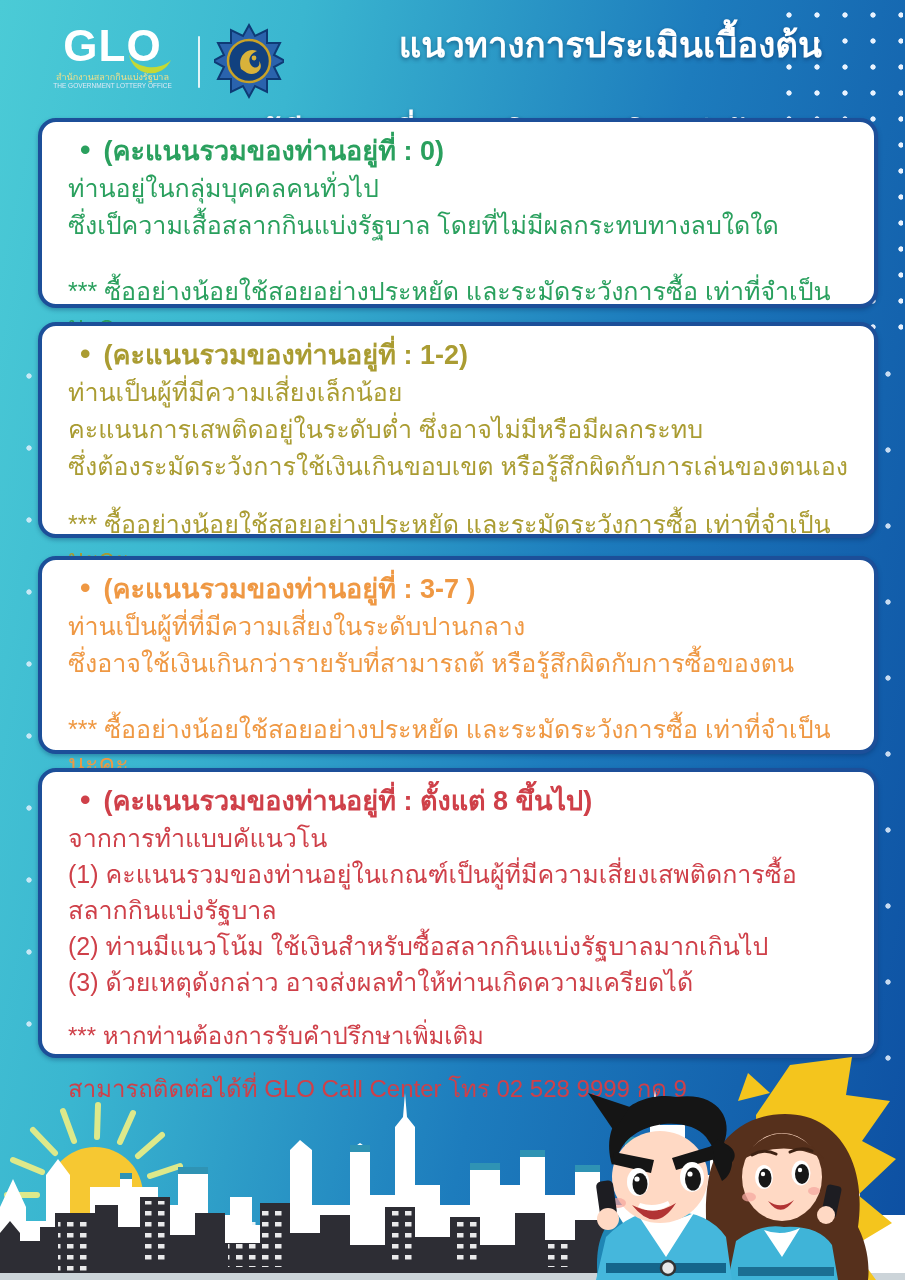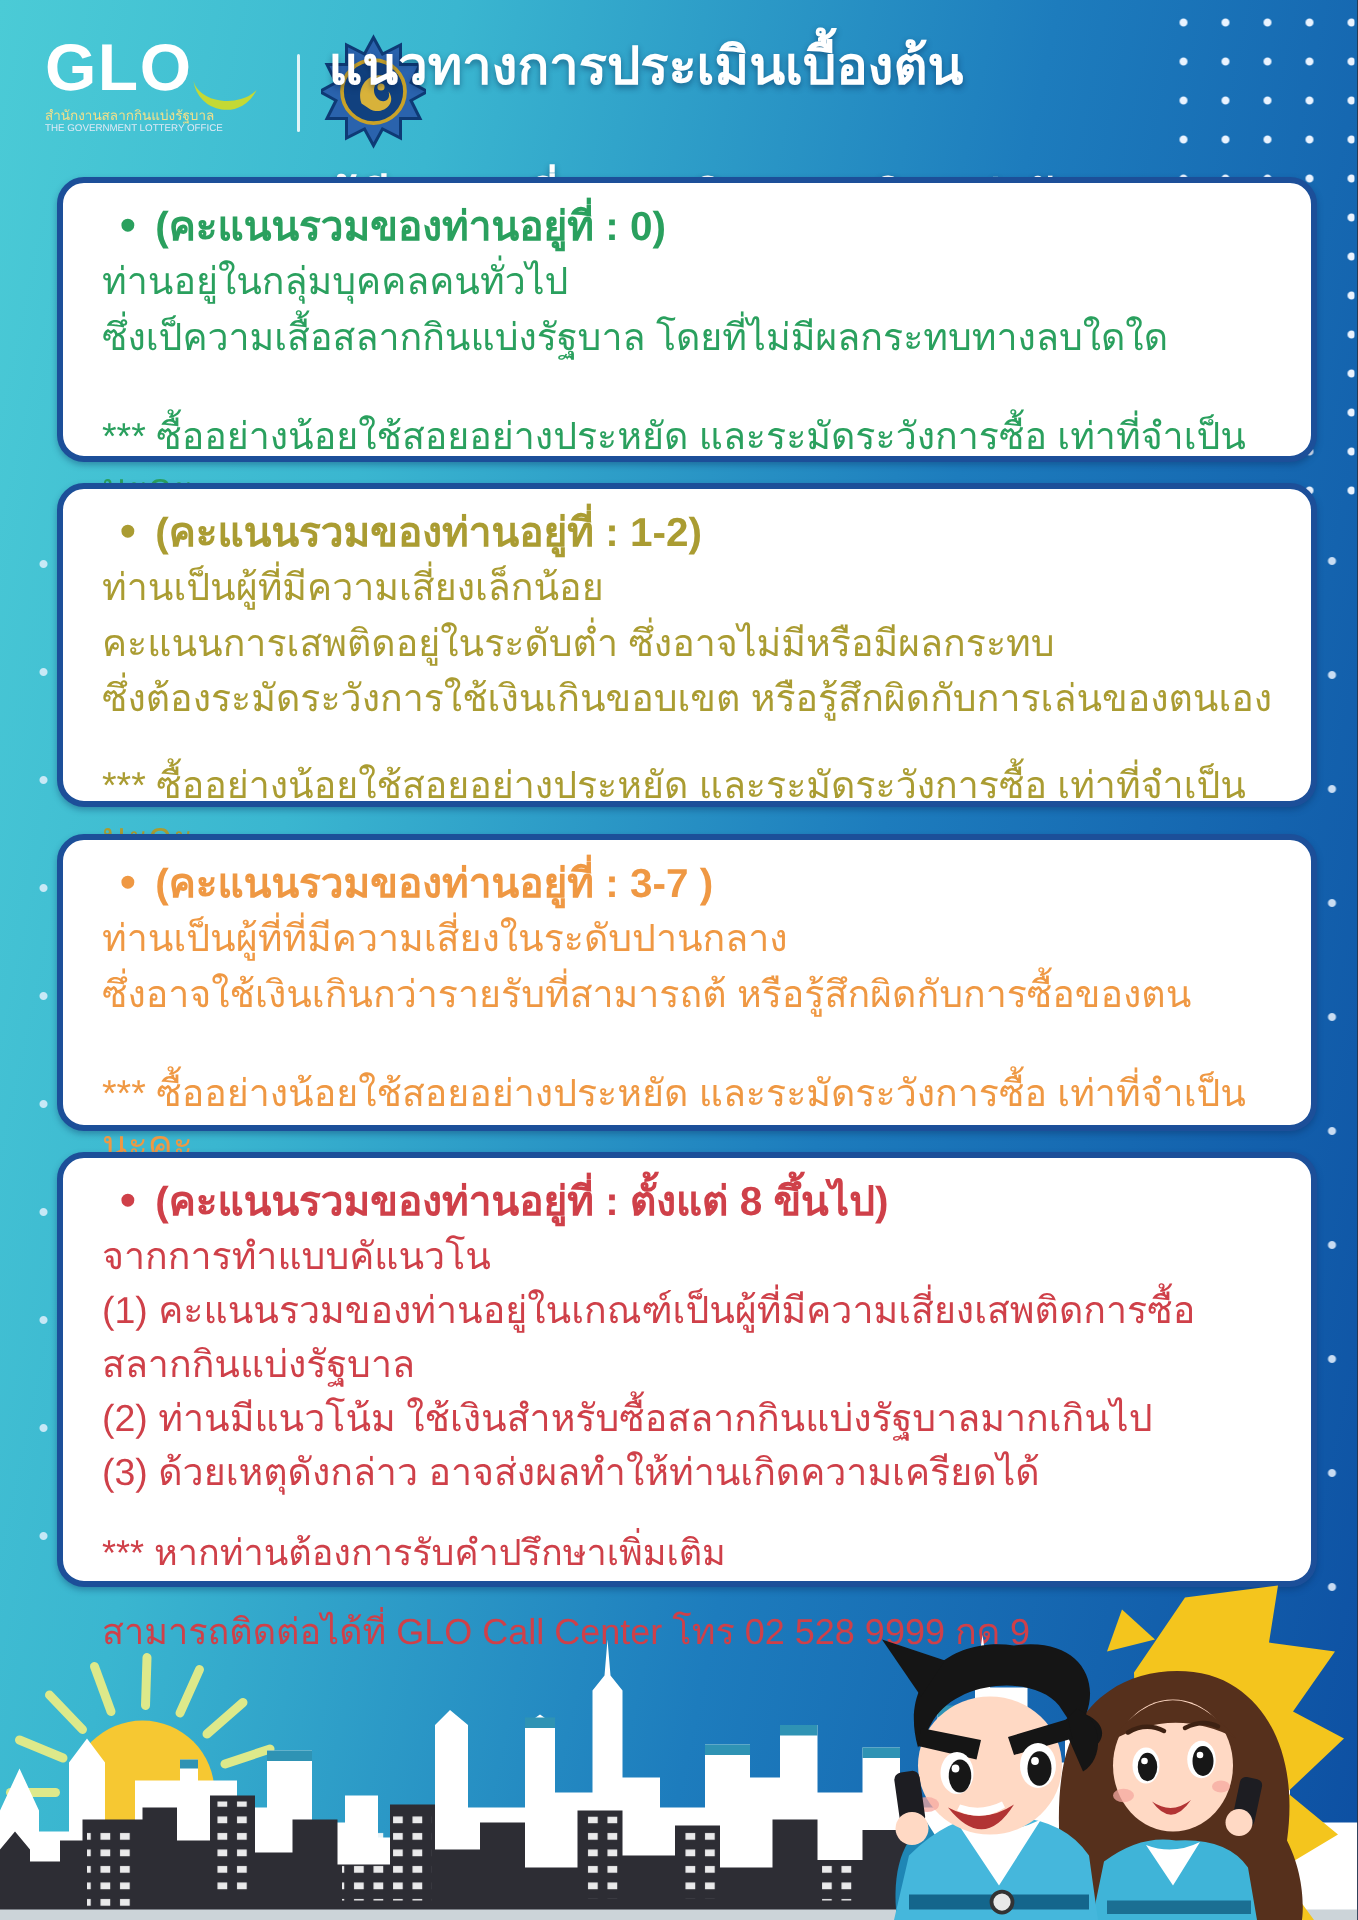--- a/index.html
+++ b/index.html
@@ -7,28 +7,28 @@
     position:relative;width:905px;height:1280px;overflow:hidden;
     font-family:"Liberation Sans",sans-serif;
     background:linear-gradient(102deg,#4bcbd6 0%,#3ab6d0 26%,#1d7cbd 60%,#0d4fa2 100%);
   }
   
   .dots{position:absolute;background-image:radial-gradient(circle,#e9f3ff 2.3px,rgba(255,255,255,0) 3px);}
   .dots-tr{right:2px;top:2px;width:128px;height:330px;background-size:28px 26px;}
   .dots-r{right:4px;top:336px;width:26px;height:730px;background-size:26px 76px;opacity:.85;}
   .dots-l{left:14px;top:340px;width:30px;height:720px;background-size:30px 72px;opacity:.8;}
   
-  .logo{position:absolute;left:30px;top:24px;width:165px;color:#fff;}
+  .logo{position:absolute;left:30px;top:24px;width:165px;color:#fff;text-align:center;}
   .logo .brand{font-size:44px;font-weight:bold;letter-spacing:1px;line-height:44px;position:relative;}
   .logo .crescent{position:absolute;left:97px;top:26px;}
   .logo .sub1{font-size:9px;color:#f2e08a;margin-top:4px;line-height:10px;}
   .logo .sub2{font-size:6.5px;color:#dfe9f5;line-height:8px;}
   .hdr-divider{position:absolute;left:198px;top:36px;width:2px;height:52px;background:rgba(255,255,255,.85);border-radius:2px;}
   .emblem{position:absolute;left:214px;top:22px;}
-  .hdr-title{position:absolute;left:219px;top:22px;width:620px;text-align:left;color:#fff;font-weight:bold;
+  .hdr-title{position:absolute;left:202px;top:22px;width:620px;text-align:right;color:#fff;font-weight:bold;
     text-shadow:0 2px 4px rgba(0,30,70,.45);}
   .hdr-title .t1{font-size:35px;line-height:46px;}
   .hdr-title .t2{font-size:33px;line-height:42px;margin-top:44px;}
   
   .card{position:absolute;left:38px;width:840px;background:#fff;border:4px solid #1c4f99;border-radius:18px;
     box-sizing:border-box;padding:10px 22px 0 26px;box-shadow:0 2px 4px rgba(8,40,90,.35);}
   .head{display:flex;align-items:baseline;gap:13px;font-weight:bold;font-size:27px;line-height:38px;padding-left:12px;}
   .bullet{font-size:30px;line-height:30px;}
   .line{font-size:25px;line-height:37px;}
   .note{font-size:25px;margin-top:30px;line-height:34px;}

